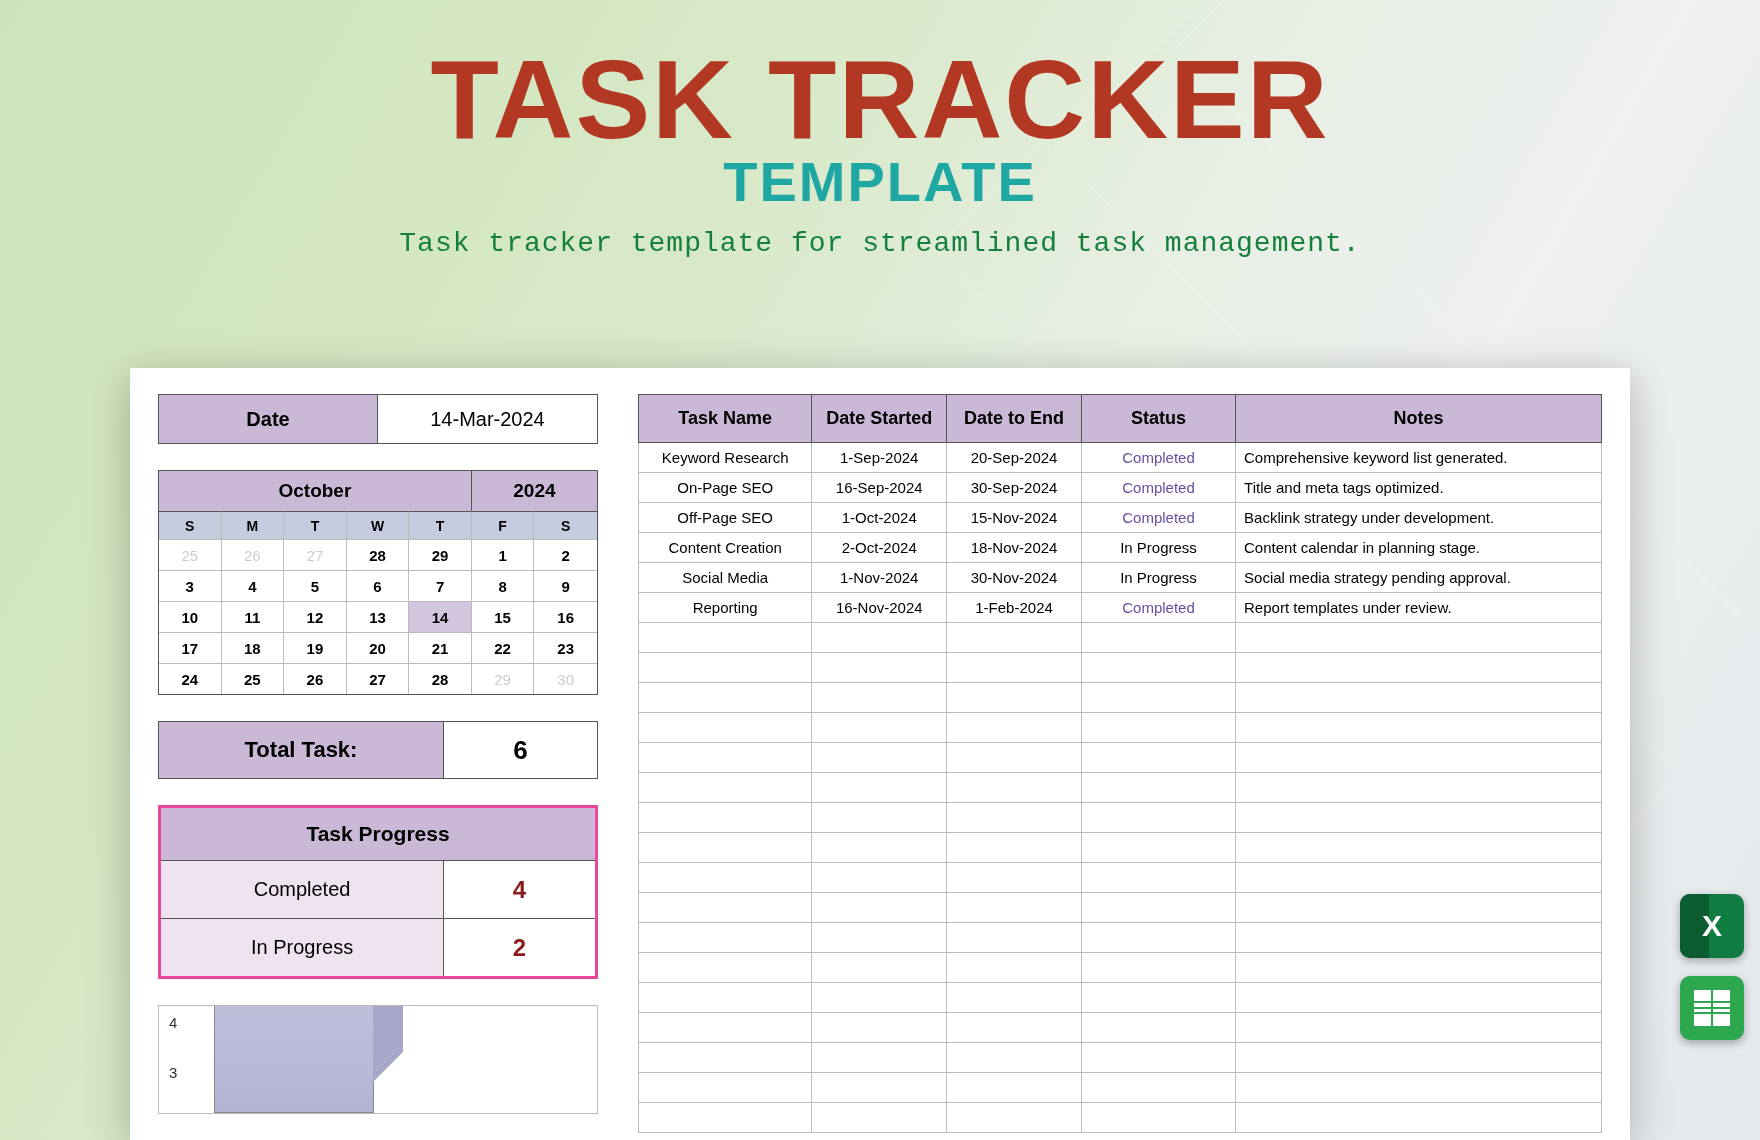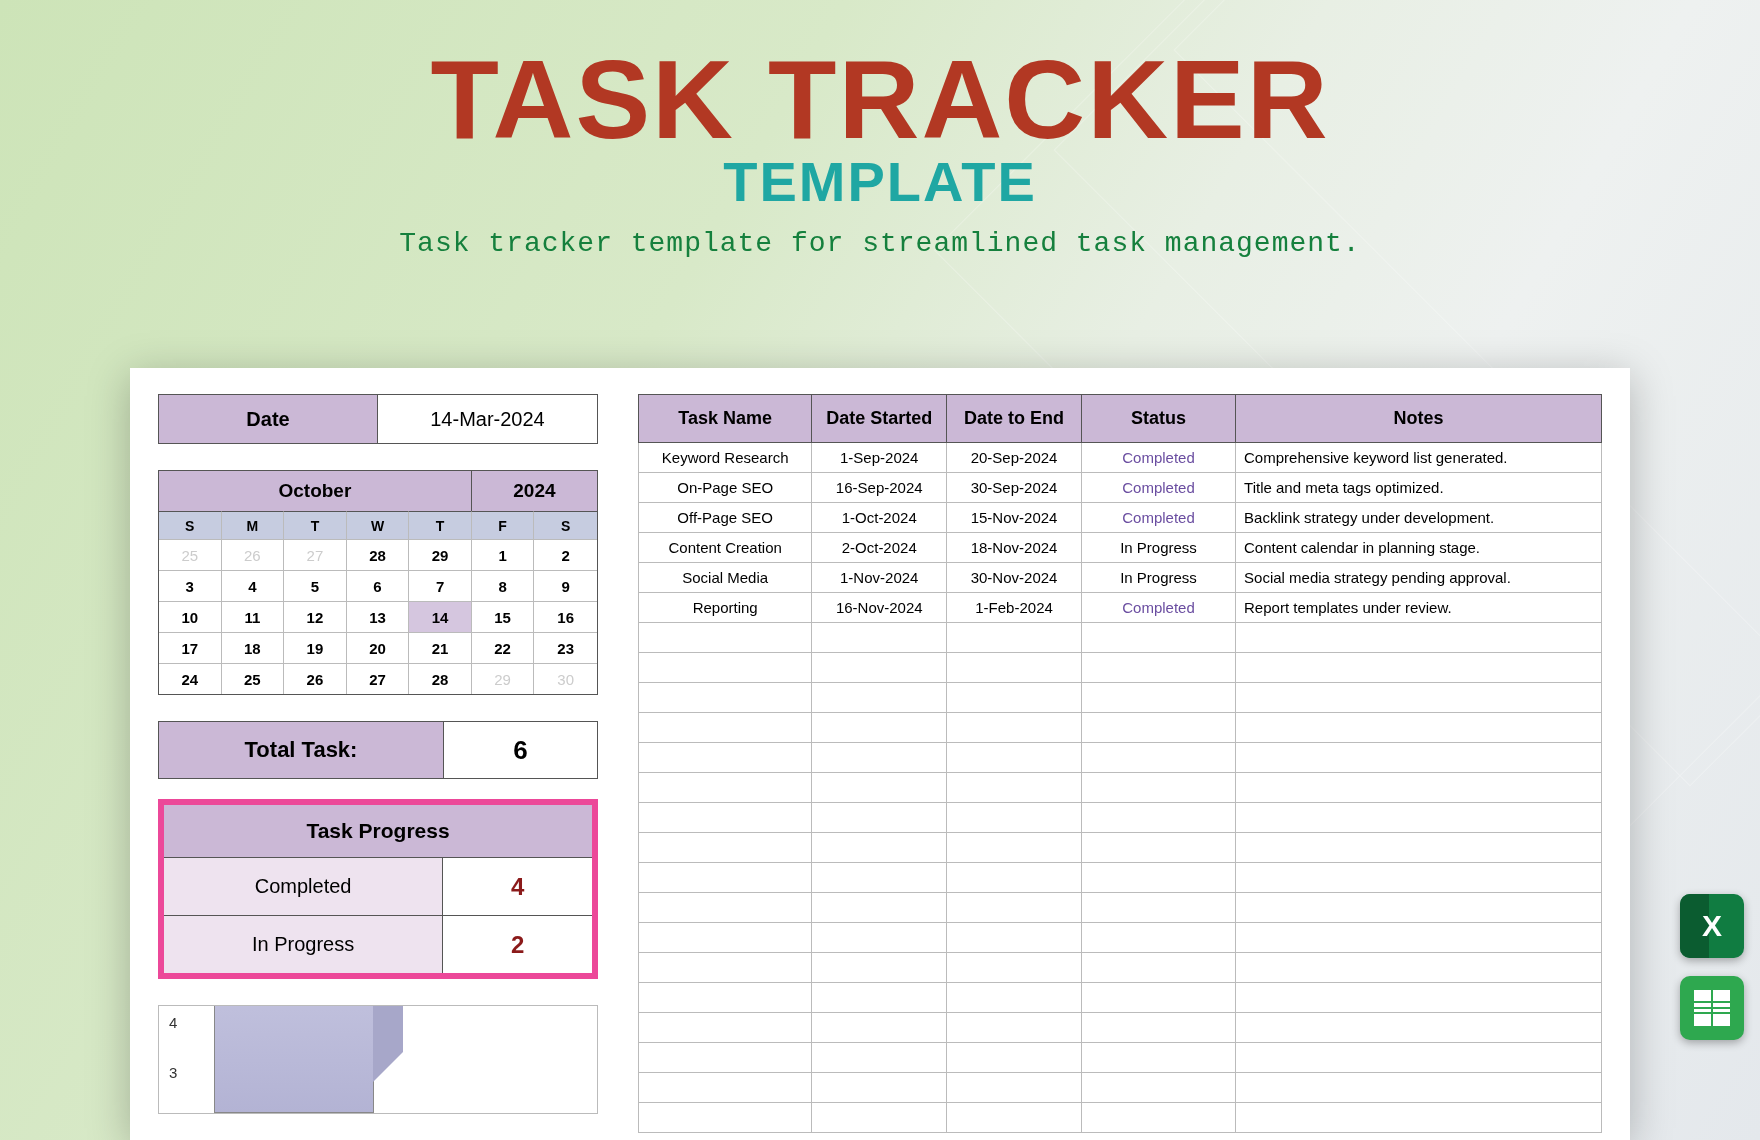--- a/index.html
+++ b/index.html
@@ -128,21 +128,21 @@
   .cal-day.off { color: #ccc; font-weight:400;}
   .cal-day.hl { background: #d5c6df; }
   .cal-dow:last-child, .cal-day:nth-child(7n) { border-right: none; }
 
   
   .total-block { display:flex; margin-top: 26px; }
   .total-block .hdr-cell { width: 65%; height: 58px; font-size: 22px;}
   .total-block .val-cell { width: 35%; height: 58px; border-left:none; font-size: 26px; font-weight:800;}
 
   
-  .prog-block { margin-top: 20px; border:6px solid #ec4899;}
+  .prog-block { margin-top: 26px; border:3px solid #ec4899;}
   .prog-title { height: 52px; background:#cbb8d6; font-weight:700; font-size:21px; display:flex;align-items:center;justify-content:center;}
   .prog-row { display:flex; height: 58px; border-top:1px solid #555;}
   .prog-row .lbl { width:65%; background:#eee3ef; display:flex;align-items:center;justify-content:center; font-size:20px;}
   .prog-row .num { width:35%; border-left:1px solid #555; display:flex;align-items:center;justify-content:center; font-size:24px; font-weight:800; color:#8b1a1a;}
 
   
   .chart {
     margin-top: 26px;
     border: 1px solid #bbb;
     height: 170px;

